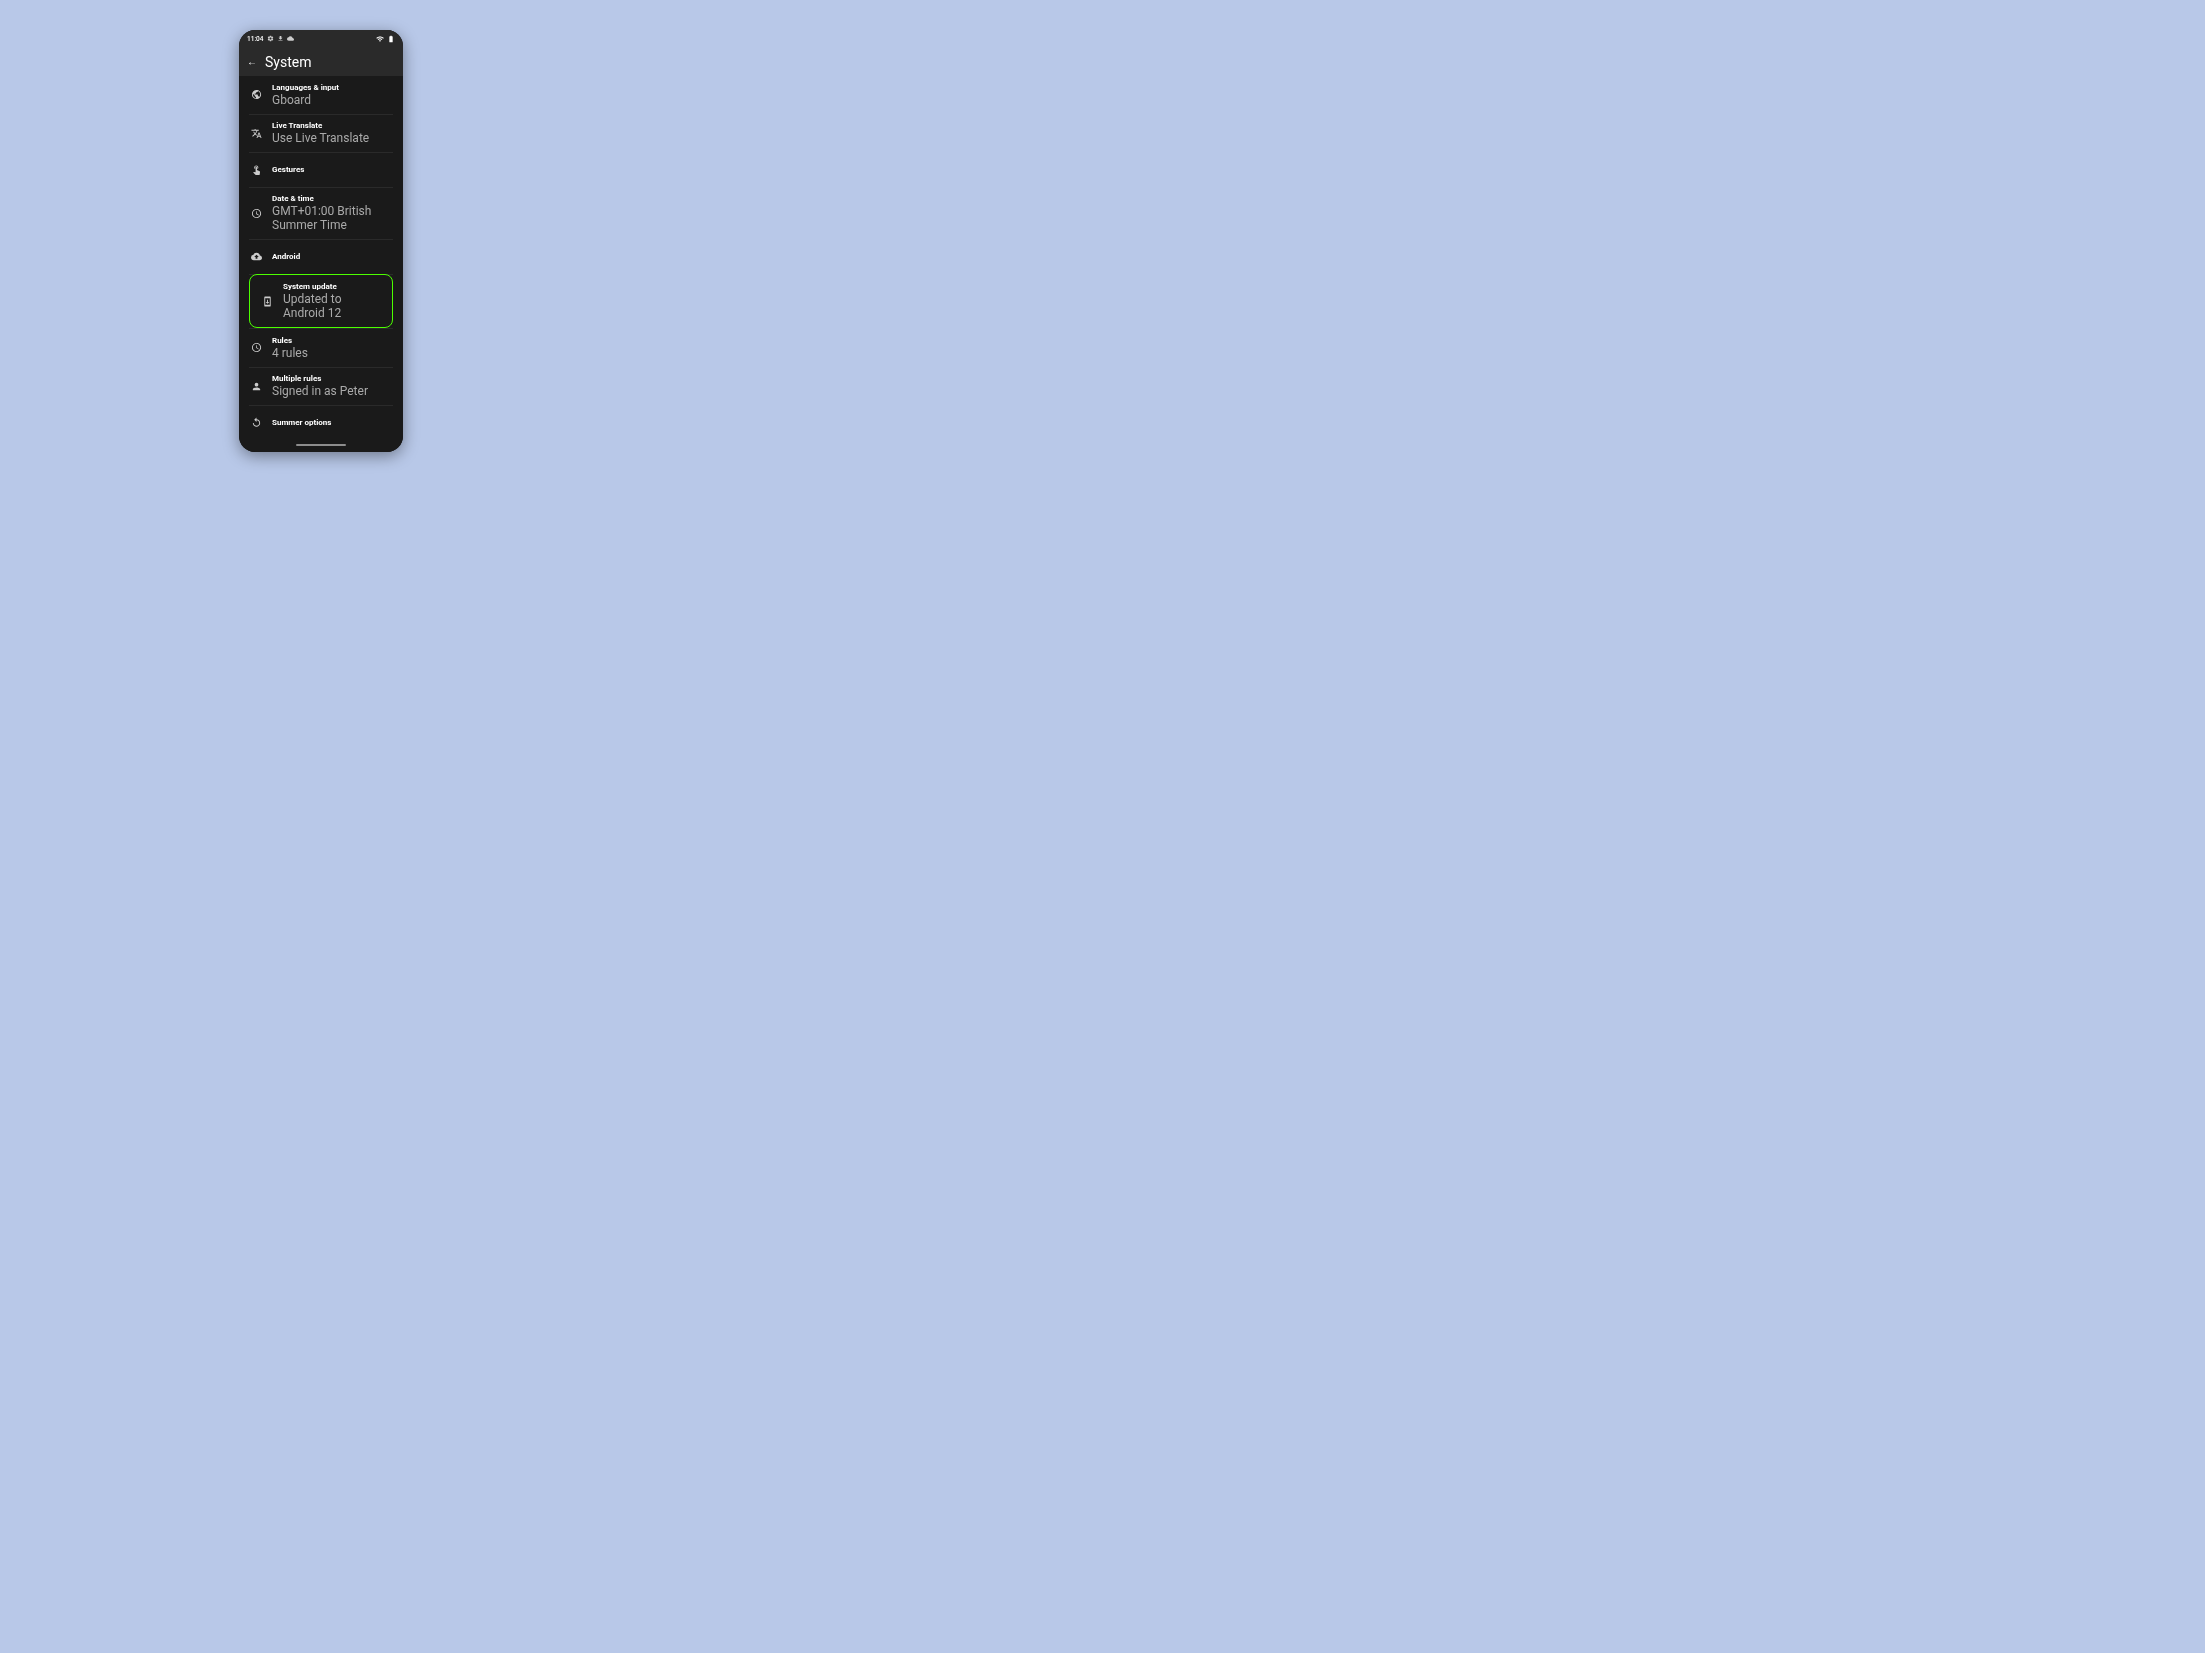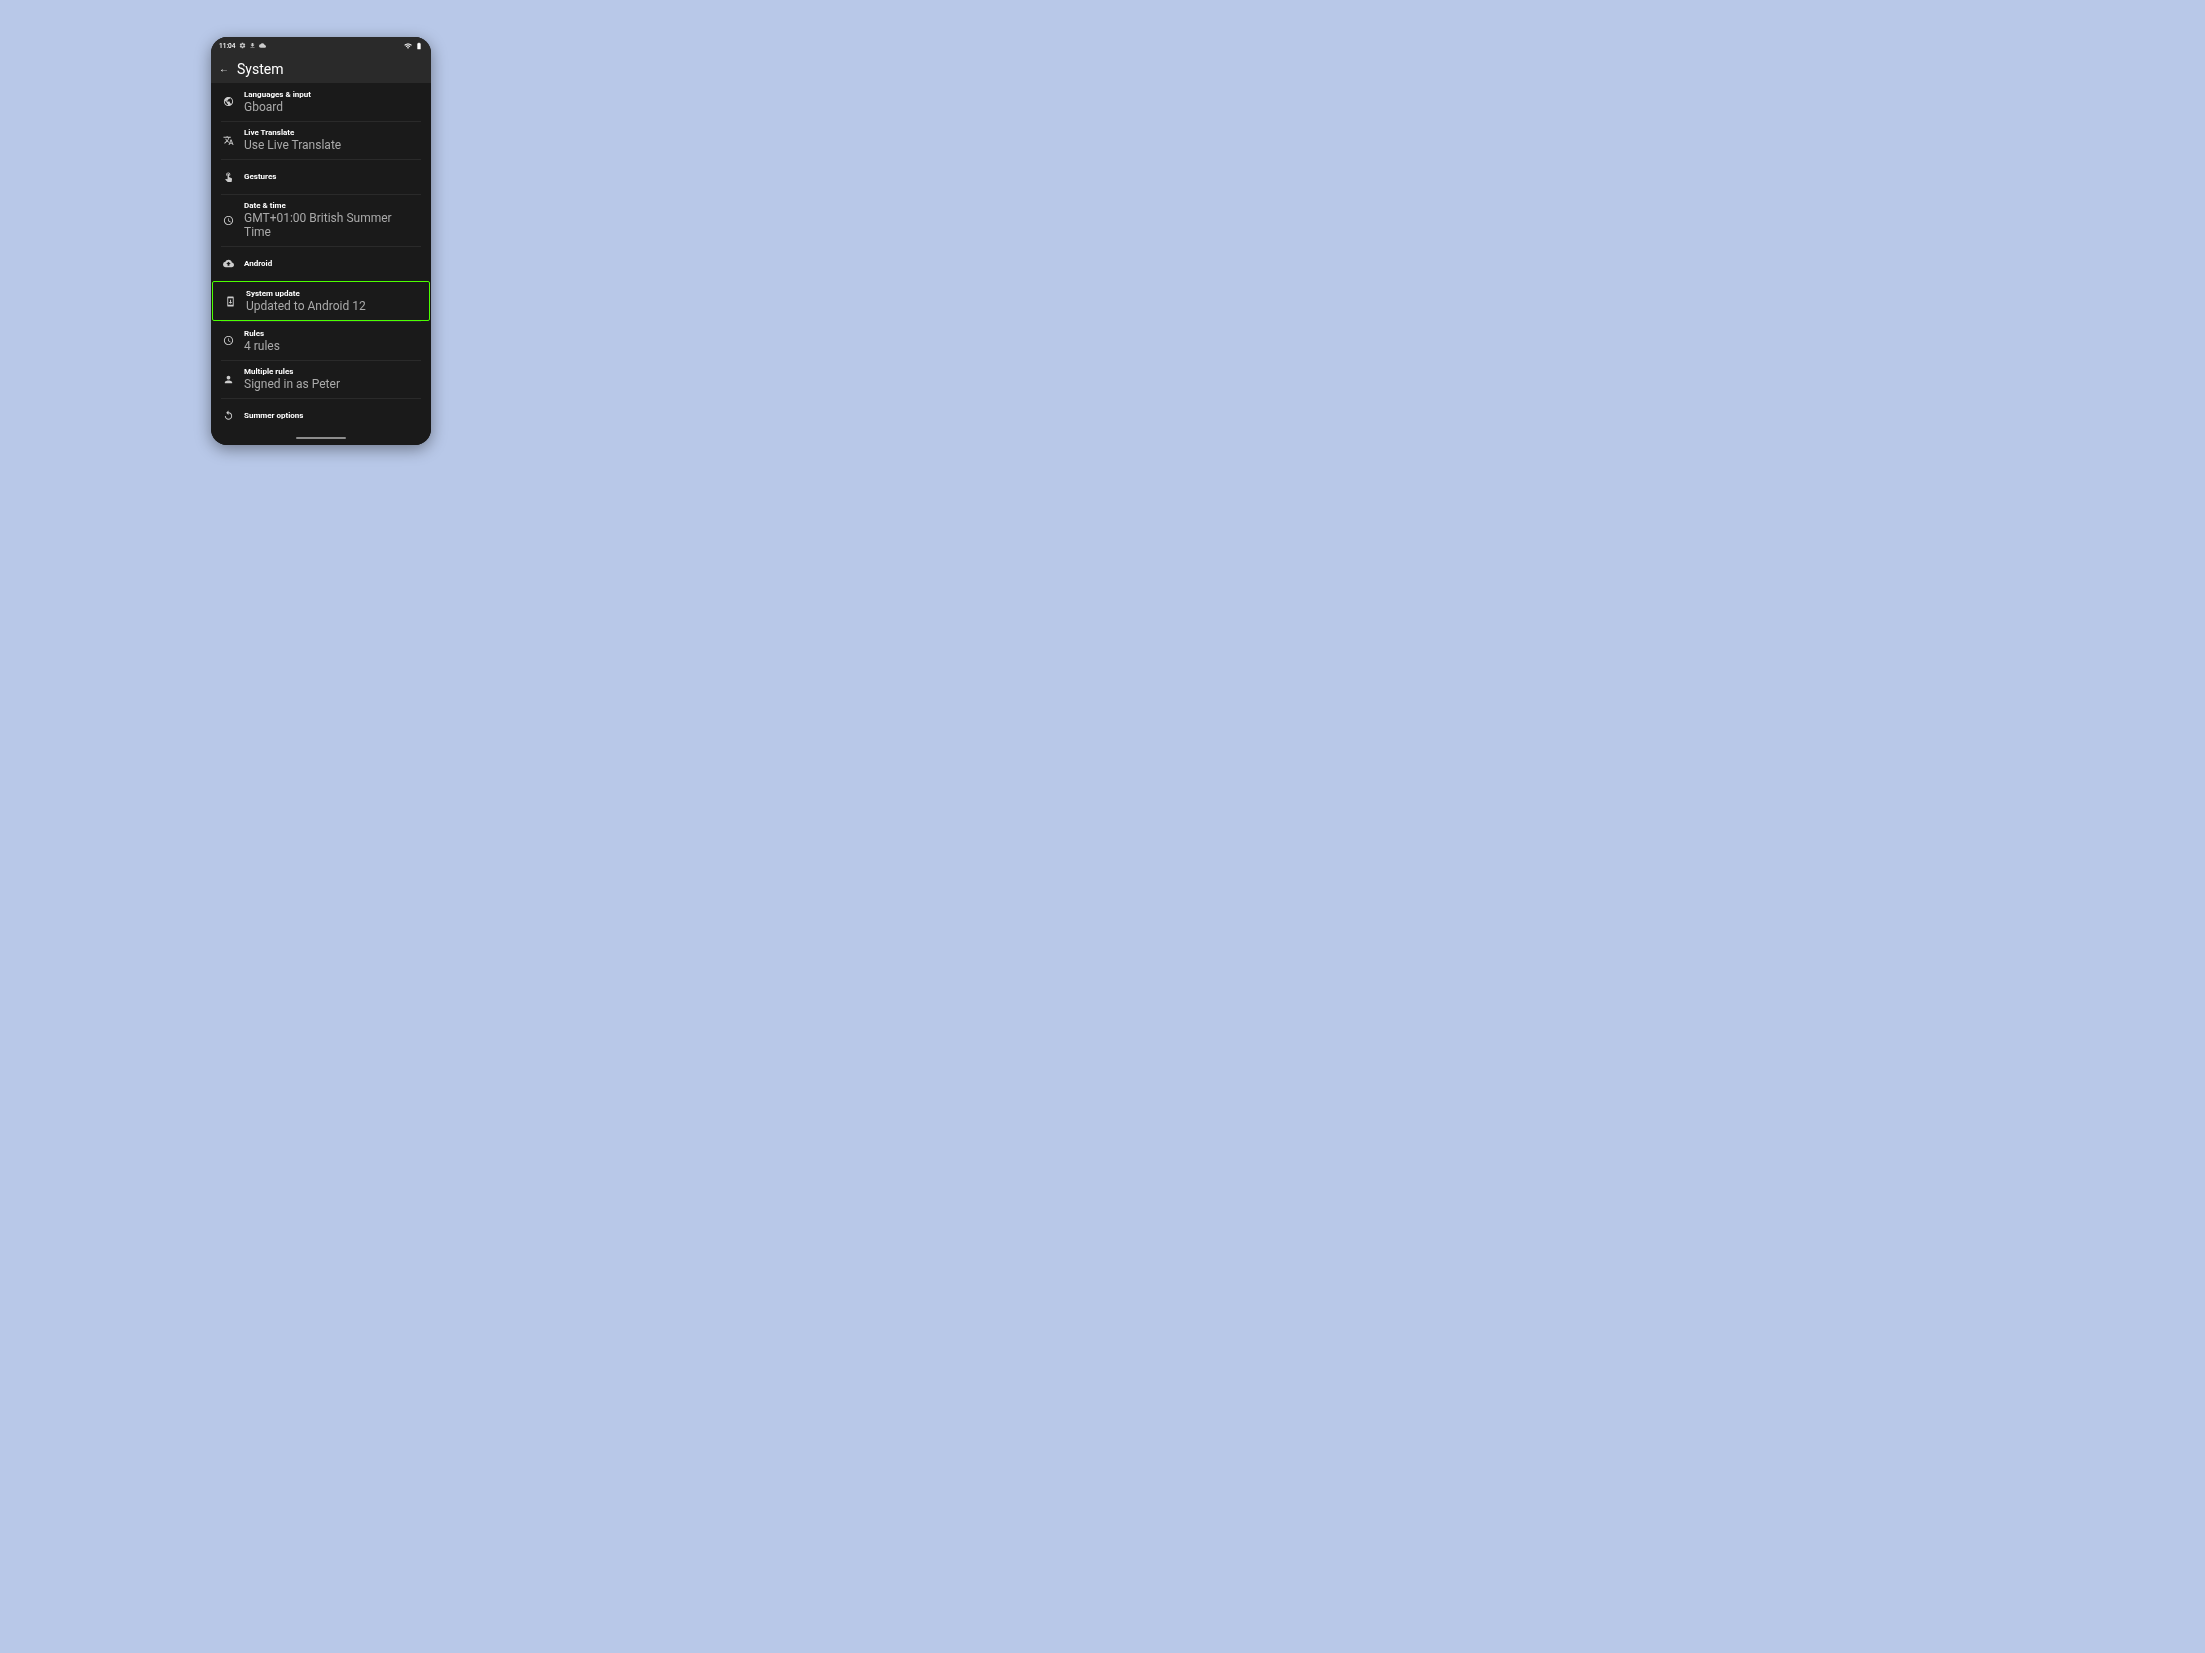--- a/index.html
+++ b/index.html
@@ -12,21 +12,21 @@
       width: 642px;
       height: 481px;
       background-color: #b8c8e8;
       display: flex;
       align-items: center;
       justify-content: center;
       font-family: 'Roboto', Arial, sans-serif;
     }
 
     .phone-container {
-      width: 220px;
+      width: 164px;
       background-color: #1a1a1a;
       border-radius: 16px;
       overflow: hidden;
       box-shadow: 0 4px 16px rgba(0,0,0,0.4);
     }
 
     .status-bar {
       background-color: #2a2a2a;
       display: flex;
       align-items: center;
@@ -81,22 +81,22 @@
       align-items: center;
       padding: 7px 10px;
       gap: 9px;
       cursor: pointer;
       position: relative;
       min-height: 34px;
     }
 
     .menu-item.highlighted {
       border: 1.3px solid #4cff00;
-      margin: 0 1px;
-      border-radius: 2px;
+      margin: 0 10px;
+      border-radius: 8px;
     }
 
     .menu-item-icon {
       width: 14px;
       height: 14px;
       display: flex;
       align-items: center;
       justify-content: center;
       color: #cccccc;
       font-size: 10px;

